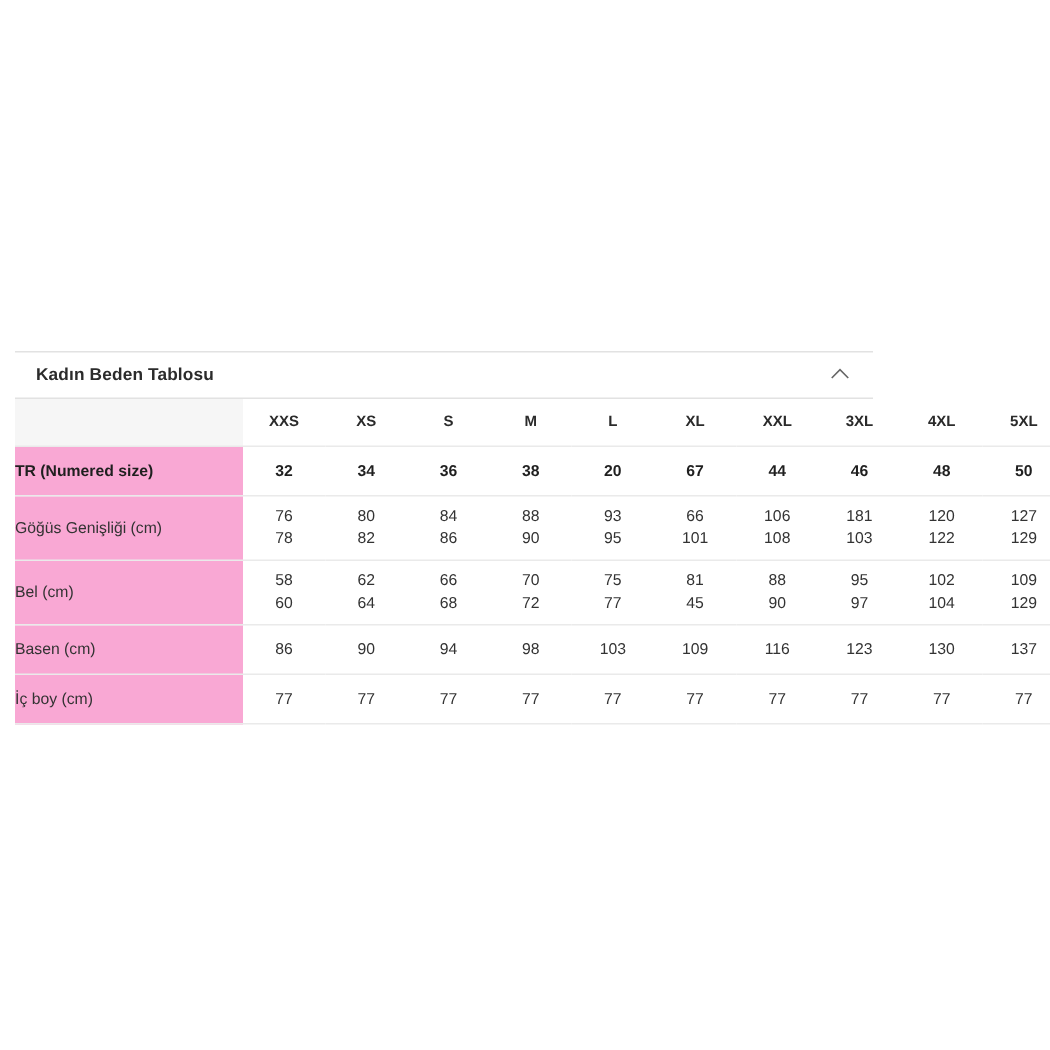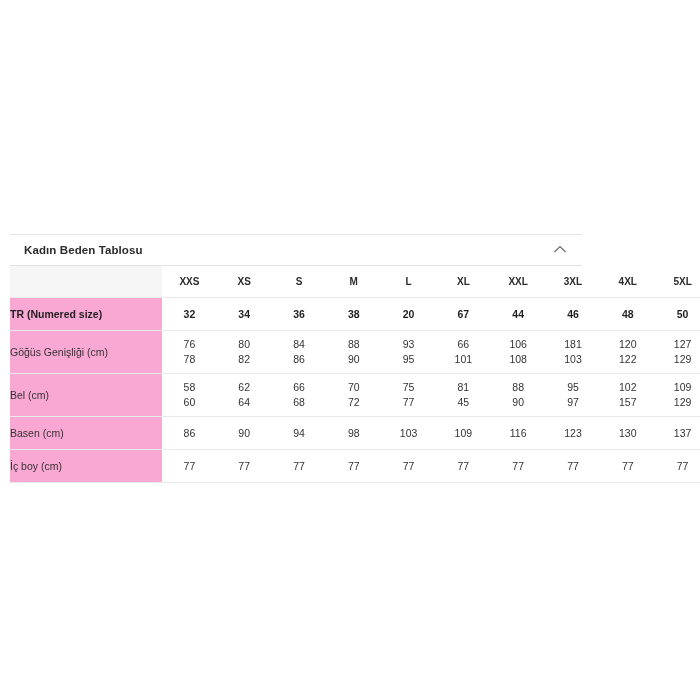--- a/index.html
+++ b/index.html
@@ -235,21 +235,21 @@
           <td class="val dual-val">
             <span>88</span>
             <span>90</span>
           </td>
           <td class="val dual-val">
             <span>95</span>
             <span>97</span>
           </td>
           <td class="val dual-val">
             <span>102</span>
-            <span>157</span>
+            <span>104</span>
           </td>
           <td class="val dual-val">
             <span>109</span>
             <span>129</span>
           </td>
         </tr>
 
         <tr class="single">
           <th class="row-label">Basen (cm)</th>
           <td class="val">86</td>

